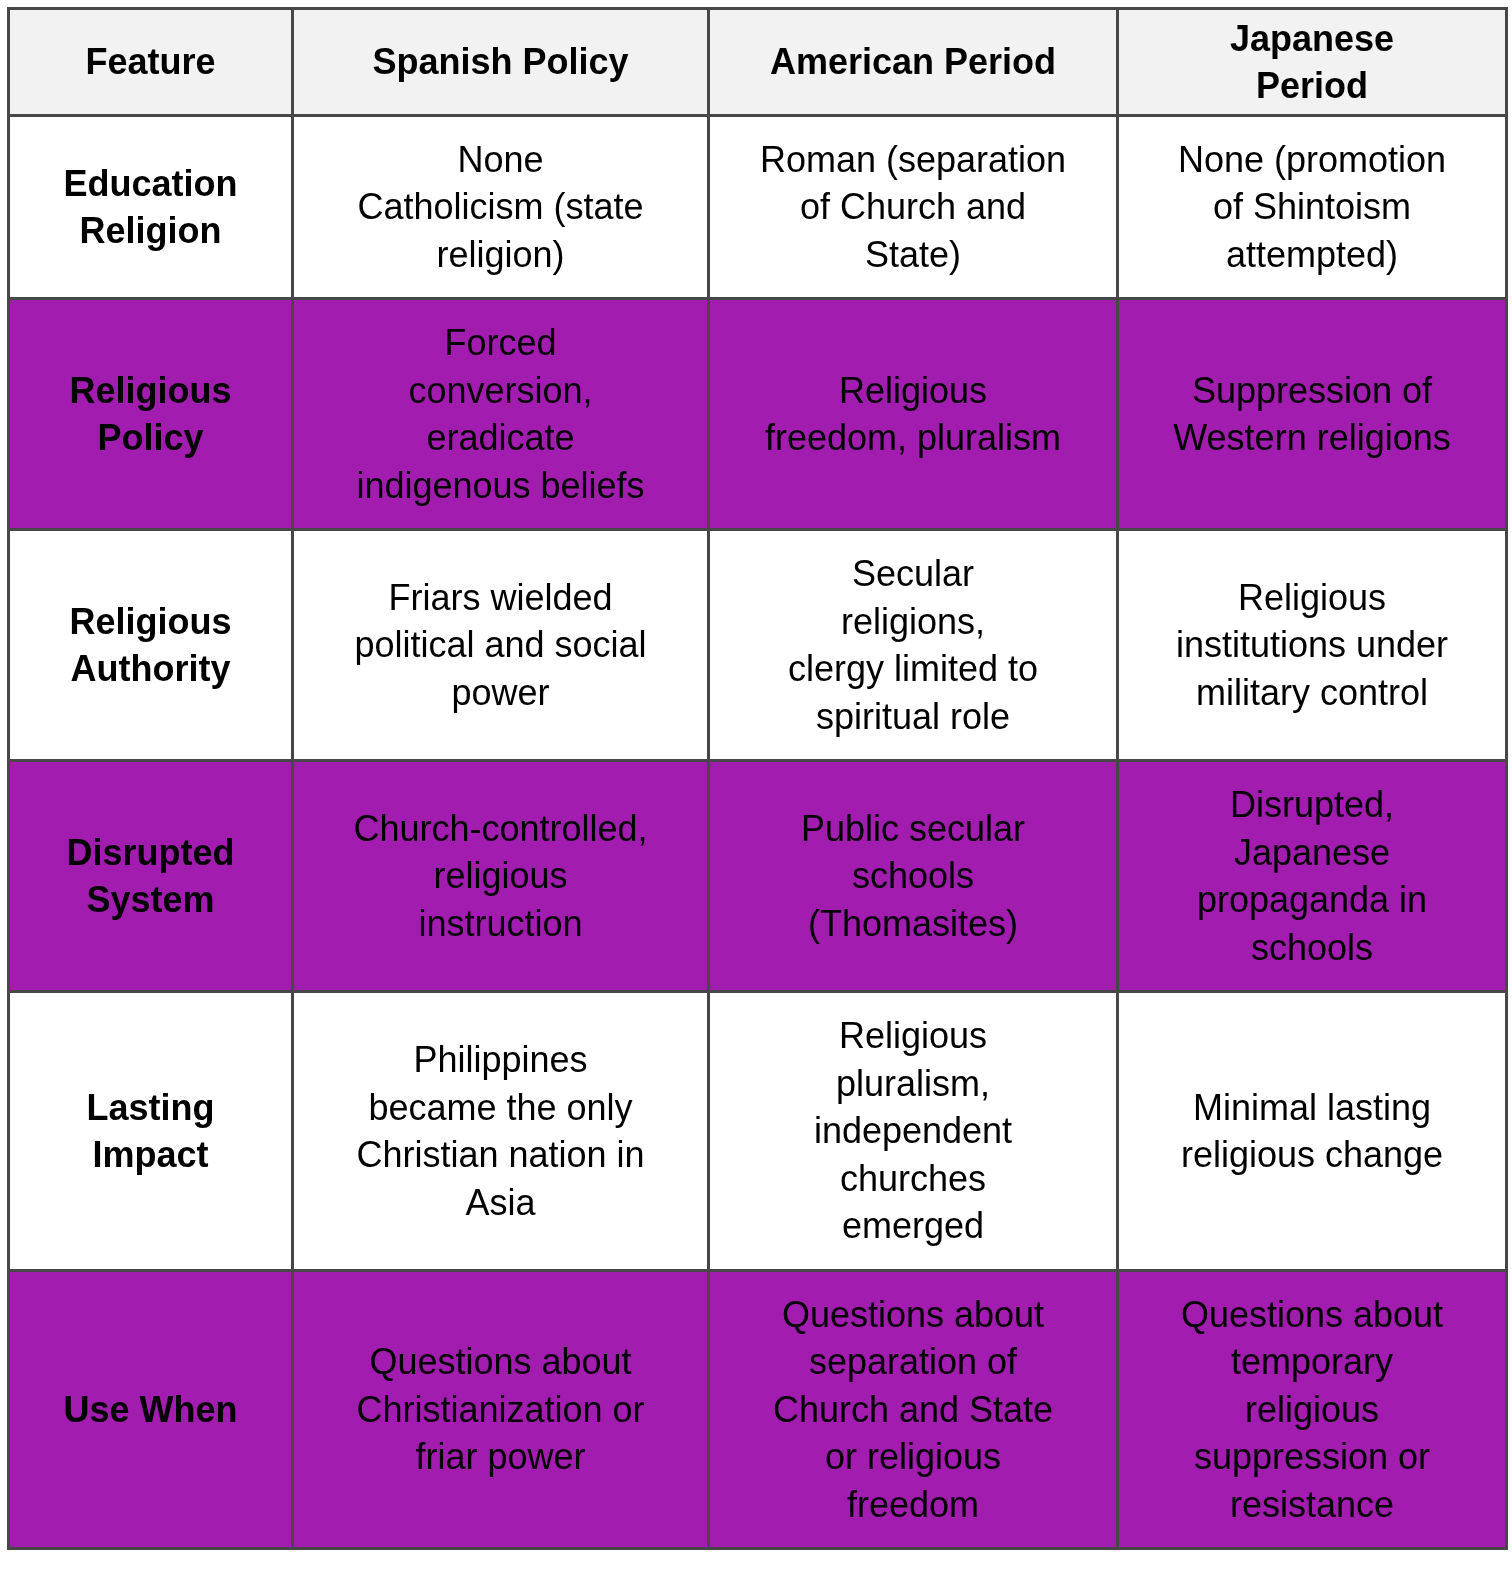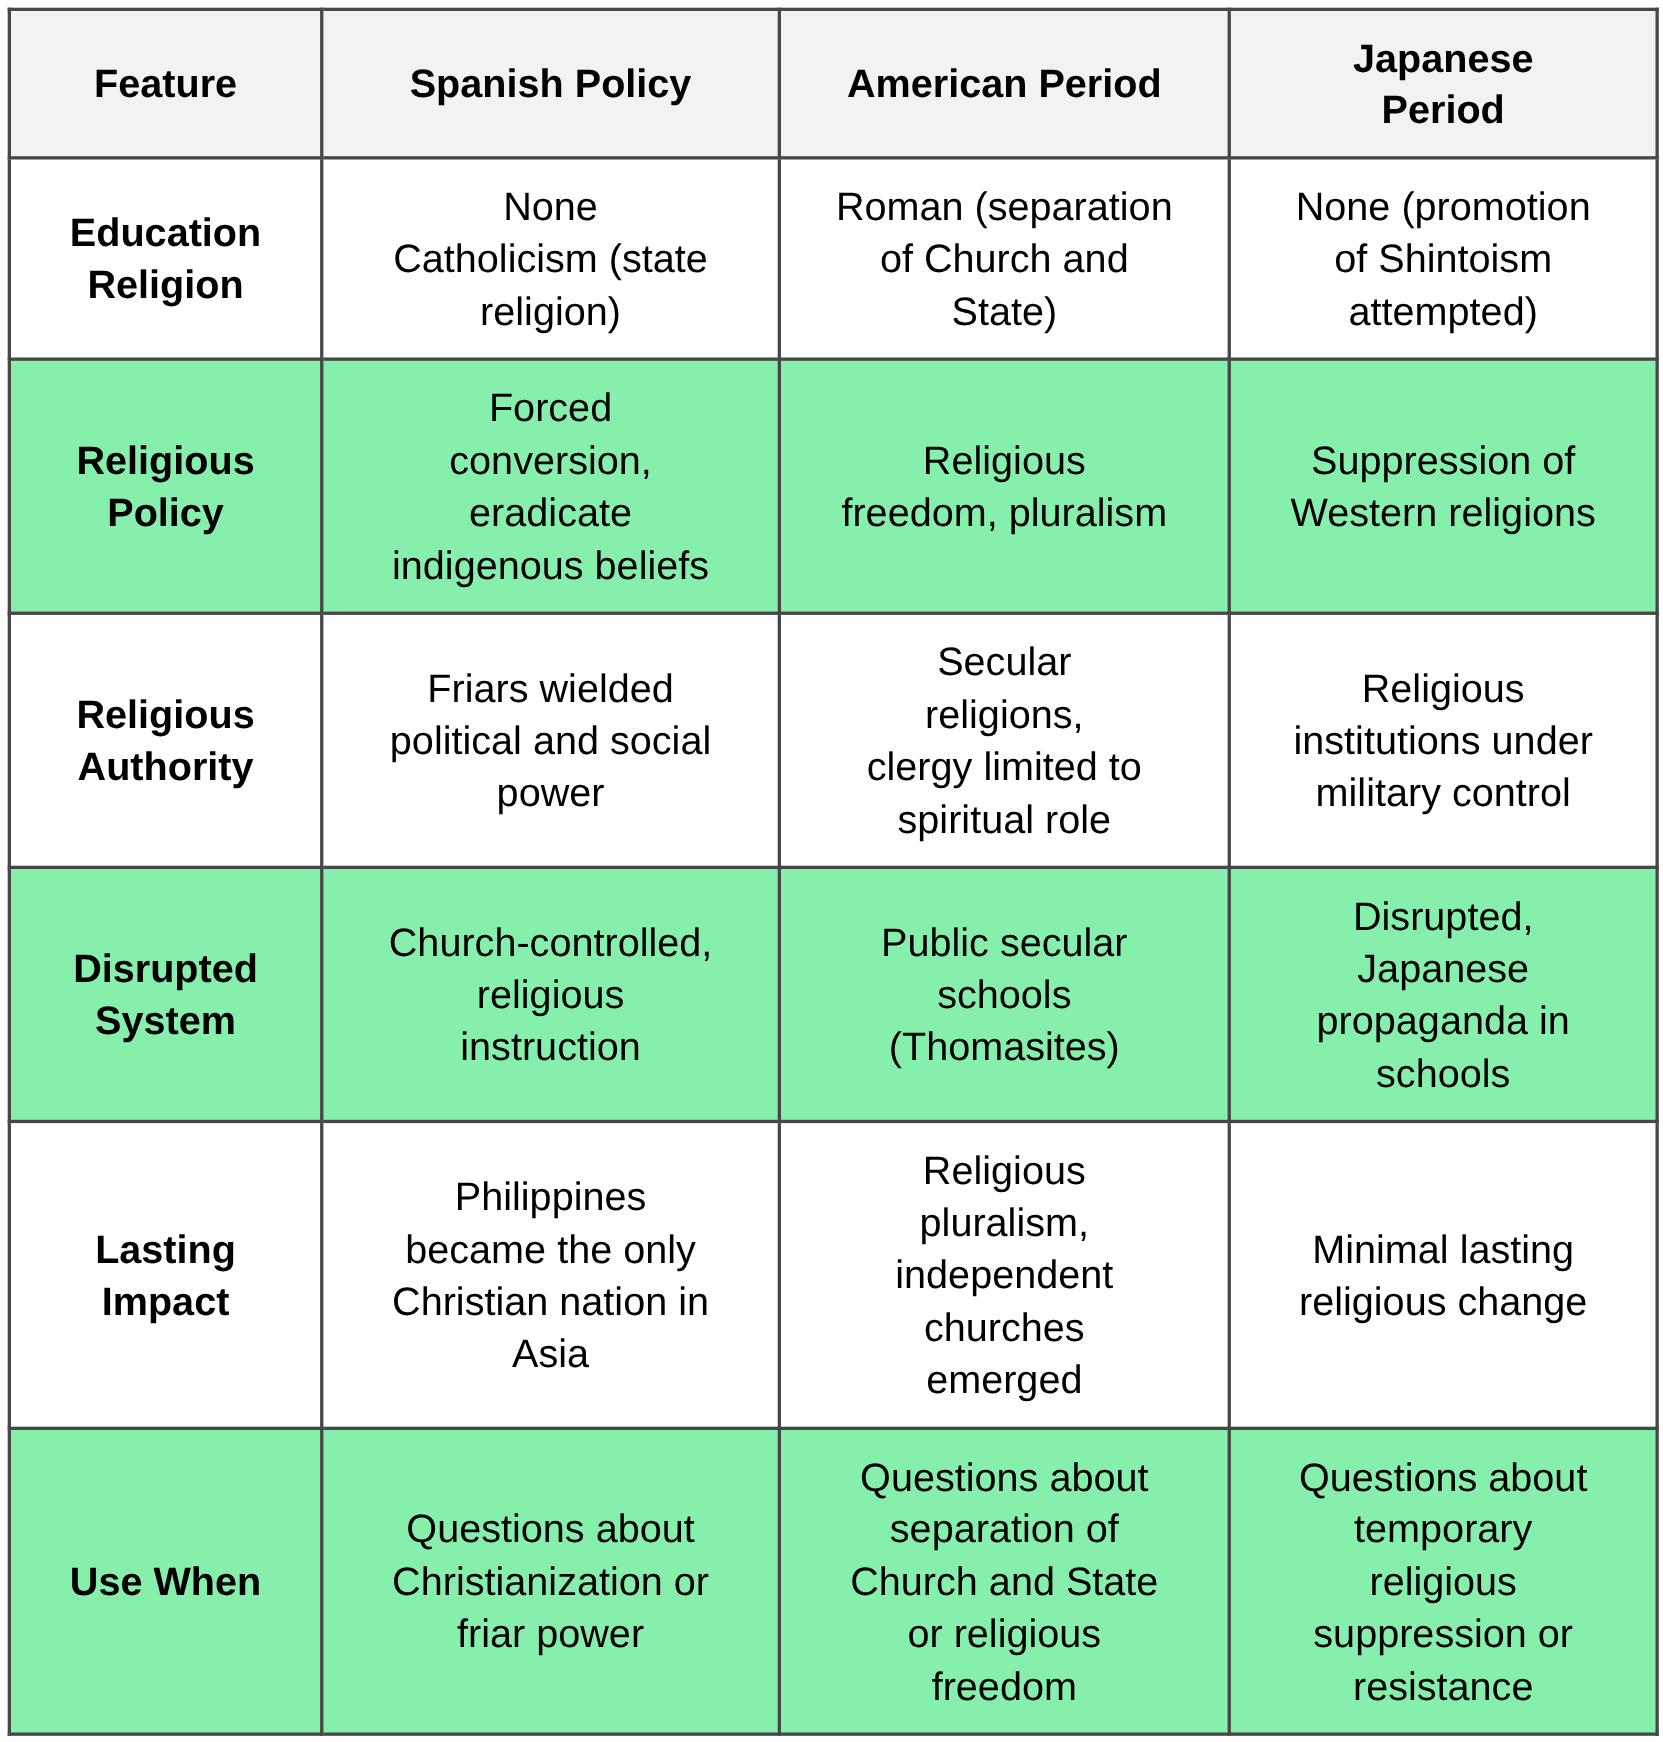--- a/index.html
+++ b/index.html
@@ -18,26 +18,26 @@
       vertical-align: middle;
       padding: 0 10px;
       font-size: 36px;
       line-height: 47.5px;
       white-space: pre-line;
       box-sizing: border-box;
     }
     .grid th { font-weight: bold; background: #f2f2f2; }
     .grid td.feature { font-weight: bold; }
     .grid tr.odd td { background: #ffffff; }
-    .grid tr.even td { background: #86efac; }
+    .grid tr.even td { background: #a21caf; }
     col.c0 { width: 284px; }
     col.c1 { width: 416px; }
     col.c2 { width: 409px; }
     col.c3 { width: 389px; }
-    tr.h0 { height: 135px; }
+    tr.h0 { height: 107px; }
     tr.h1 { height: 183px; }
     tr.h2 { height: 231px; }
     tr.h3 { height: 231px; }
     tr.h4 { height: 231px; }
     tr.h5 { height: 279px; }
     tr.h6 { height: 278px; }
   </style>
 </head>
 <body>
 

